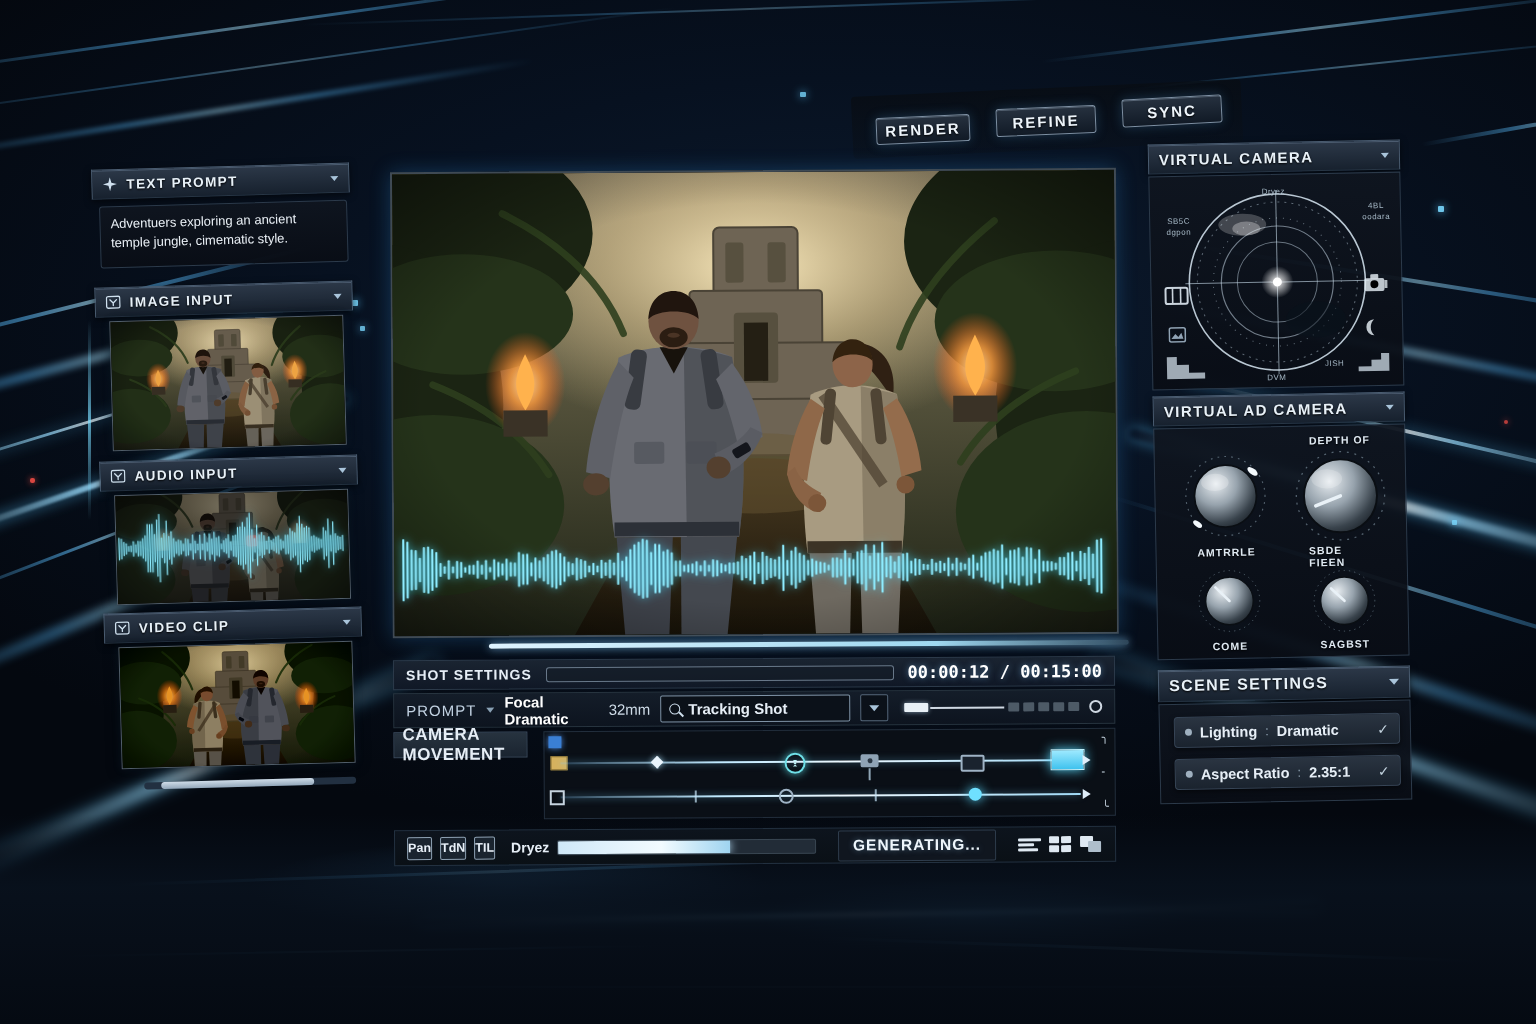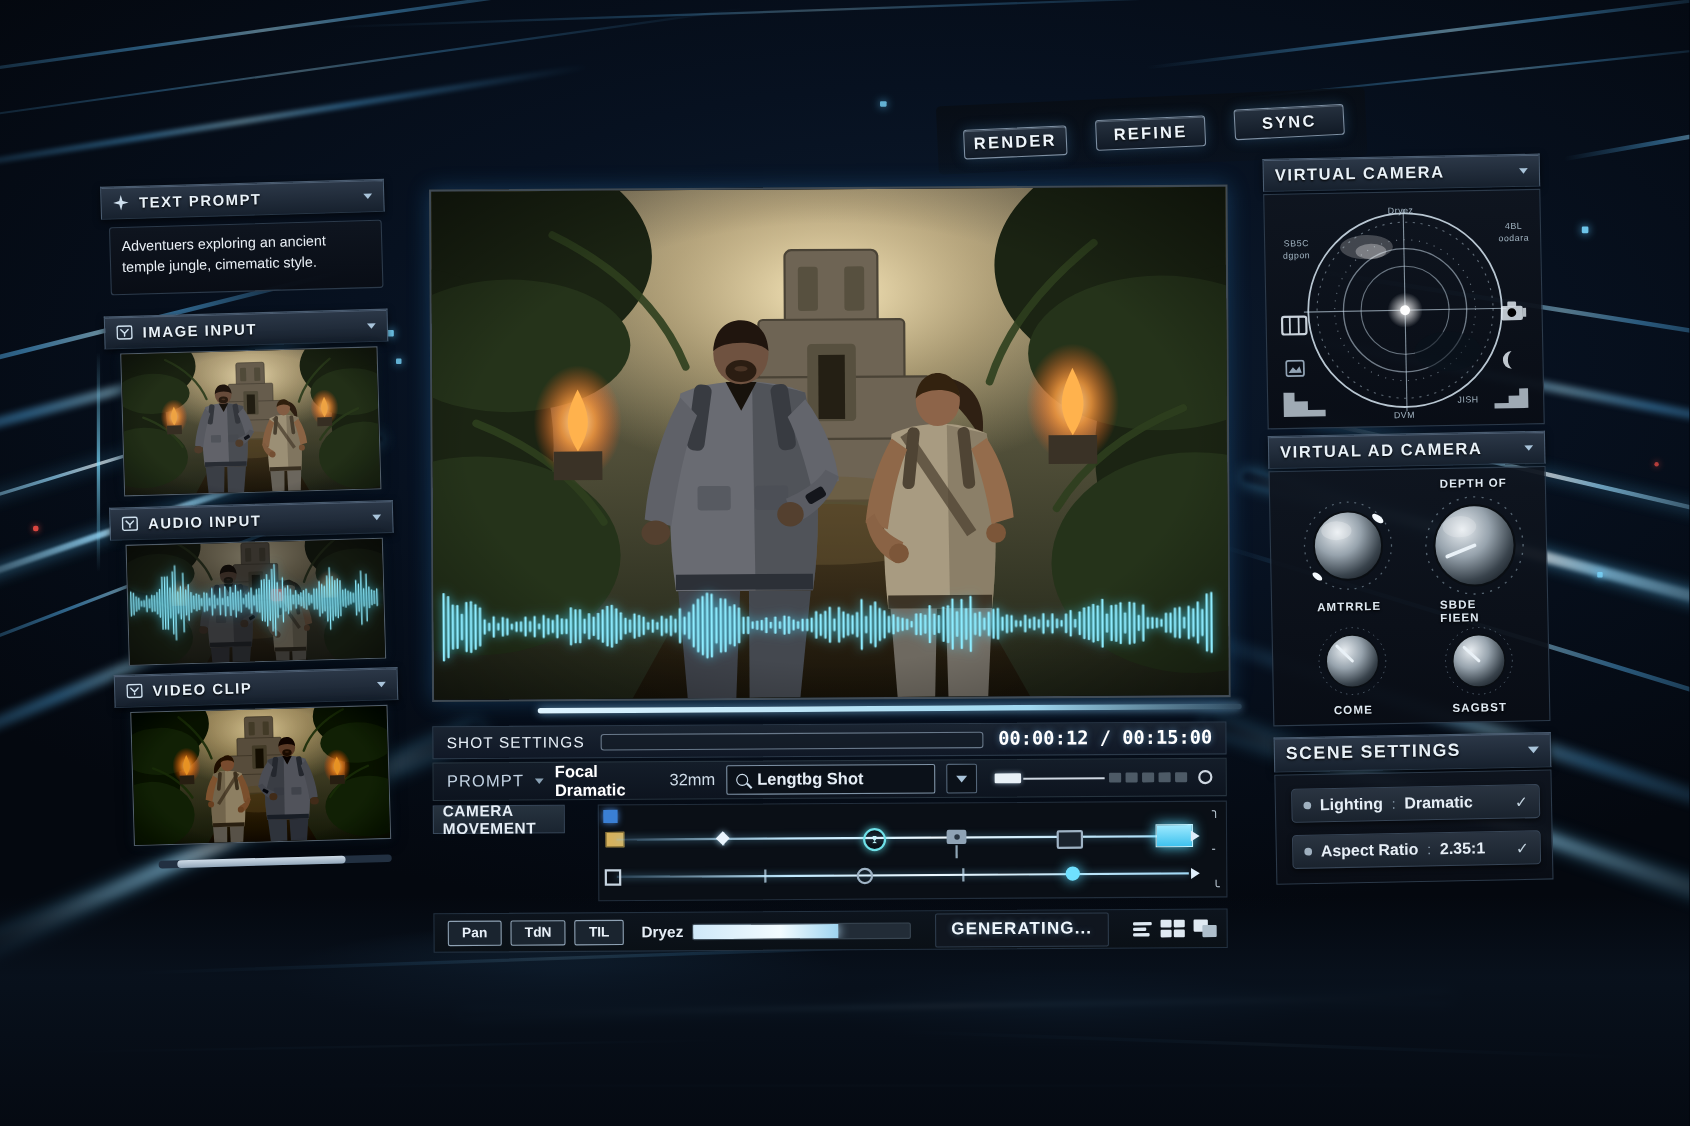--- a/index.html
+++ b/index.html
@@ -64,22 +64,22 @@
     background:#0b1119;border:1.5px solid #7f93a6;border-radius:2px;}
   .mag{width:9px;height:9px;border:1.8px solid #cfe0ee;border-radius:50%;position:relative;flex:none;}
   .mag::after{content:'';position:absolute;width:6px;height:1.8px;background:#cfe0ee;transform:rotate(45deg);right:-5px;bottom:-2px;}
   #shot-dd{width:30px;height:25px;display:flex;align-items:center;justify-content:center;background:#0b1119;border:1.5px solid #55677a;border-radius:2px;}
   #cam-slider{display:flex;align-items:center;gap:2px;margin-left:6px;}
   #cam-slider .handle{width:24px;height:9px;background:#e8f0f6;border-radius:1px;box-shadow:0 0 5px rgba(200,230,255,.6);}
   #cam-slider .track{width:74px;height:2px;background:#cfd8e2;}
   #cam-slider .seg{width:11px;height:9px;background:#4d5a66;margin-left:2px;border-radius:1px;}
   #cam-slider .knob-o{width:9px;height:9px;border:2px solid #cfd8e2;border-radius:50%;margin-left:8px;}
   #row-move{top:570px;width:722px;height:88px;}
-  #cm-hdr{position:absolute;left:0;top:0;width:120px;height:26px;display:flex;align-items:center;padding:0 8px;box-sizing:border-box;
-    background:linear-gradient(180deg,#27333f,#1a2430);border:1px solid #3a4a5c;font-weight:bold;font-size:14px;letter-spacing:.5px;}
+  #cm-hdr{position:absolute;left:0;top:0;width:134px;height:26px;display:flex;align-items:center;padding:0 8px;box-sizing:border-box;
+    background:linear-gradient(180deg,#27333f,#1a2430);border:1px solid #3a4a5c;font-weight:bold;font-size:17px;letter-spacing:.5px;}
   #cm-sub{position:absolute;left:0;top:28px;width:134px;height:58px;background:#0d141d;border:1px solid #27343f;box-sizing:border-box;
     display:flex;align-items:center;gap:7px;padding:0 8px;font-size:11.5px;color:#d6e0ea;}
   .lock{width:10px;height:8px;background:#cfd8e2;border-radius:2px;position:relative;flex:none;margin-top:4px;}
   .lock::before{content:'';position:absolute;top:-5px;left:1.5px;width:5px;height:4px;border:1.6px solid #cfd8e2;border-bottom:none;border-radius:3px 3px 0 0;}
   #timeline{position:absolute;left:150px;top:0;width:572px;height:88px;background:#0a0f16;border:1px solid #222e3c;box-sizing:border-box;}
   .tl-line{position:absolute;left:16px;right:34px;height:2px;
     background:linear-gradient(90deg,rgba(120,200,255,.25),#bfe9ff 30%,#ecf8ff 55%,#9fd8f5);box-shadow:0 0 7px rgba(120,210,255,.55);}
   .tl-tick{position:absolute;width:1.5px;height:12px;background:rgba(200,230,250,.7);}
   .tl-arrow{position:absolute;width:0;height:0;border-top:5px solid transparent;border-bottom:5px solid transparent;border-left:8px solid #dfeefa;}
   .kf{position:absolute;}
@@ -91,21 +91,21 @@
   .kf-cam{width:18px;height:13px;background:#8fa3b5;border-radius:2px;display:flex;align-items:center;justify-content:center;}
   .kf-cam i{width:5px;height:5px;border-radius:50%;background:#2a3razz4;background:#2a3744;display:block;}
   .kf-film{width:20px;height:13px;border:2px solid #9fb3c5;border-radius:2px;background:#1a232e;}
   .kf-cyanrect{width:32px;height:19px;background:linear-gradient(180deg,#9feaff,#3fc2ee);box-shadow:0 0 12px rgba(90,220,255,.95);border:1px solid #bff2ff;}
   .kf-sqout{width:11px;height:11px;border:2px solid #c6d4e0;background:transparent;}
   .kf-ringsm{width:11px;height:11px;border:2px solid #9fb3c5;border-radius:50%;}
   .kf-cyandot{width:13px;height:13px;border-radius:50%;background:#6fe0ff;box-shadow:0 0 12px rgba(90,220,255,1);}
   .brk{position:absolute;color:#c6d4e0;font-size:11px;font-family:"DejaVu Sans Mono",monospace;}
   #row-trans{top:668px;width:722px;height:36px;display:flex;align-items:center;gap:8px;padding:0 12px;
     background:linear-gradient(180deg,#0d141d,#0a1016);border:1px solid #233140;}
-  .sbtn{height:23px;padding:0 12px;display:flex;align-items:center;justify-content:center;
+  .sbtn{height:23px;padding:0 0;display:flex;align-items:center;justify-content:center;
     background:#1a242f;border:1.5px solid #8fa2b4;border-radius:2px;font-size:12.5px;font-weight:bold;color:#e8f0f8;}
   #gen-progress{width:268px;height:13px;background:#222c37;border-radius:2px;overflow:hidden;border:1px solid #39novas46;border:1px solid #394652;}
   #gen-progress i{display:block;height:100%;width:67%;background:linear-gradient(90deg,#cfe8f8,#f2fbff 60%,#9fd4f0);box-shadow:0 0 10px rgba(190,230,255,.9);}
   #gen-box{margin-left:14px;height:29px;padding:0 14px;display:flex;align-items:center;background:#10161f;border:1px solid #2e3c4c;border-radius:2px;
     font-weight:bold;font-size:15.5px;letter-spacing:1px;color:#eef6fc;text-shadow:0 0 6px rgba(150,210,255,.4);}
   .ic{width:24px;height:17px;position:relative;}
   .ic-lines i{display:block;height:3px;background:#dfe9f2;margin:2px 0;border-radius:1px;}
   .ic-grid{display:grid;grid-template-columns:10px 10px;grid-template-rows:7px 7px;gap:2px;}
   .ic-grid i{background:#dfe9f2;border-radius:1px;}
   .ic-layers i{position:absolute;width:13px;height:11px;background:#dfe9f2;border-radius:1px;}
@@ -633,33 +633,33 @@
             <rect x="685.5" y="22.7" width="2.1" height="38.6" rx="1"></rect>
             <rect x="689.6" y="29.6" width="2.1" height="24.9" rx="1"></rect>
             <rect x="693.7" y="15.4" width="2.1" height="53.2" rx="1"></rect>
             <rect x="697.9" y="14.2" width="2.1" height="55.6" rx="1"></rect>
           </g>
         </svg>
     </div>
     <div id="pv-progress"></div>
 
     <div id="row-shot" class="ctrl">
-      <span style="font-size:14px;font-weight:normal;letter-spacing:1px;">SHOT SETTINGS</span>
+      <span style="font-size:14px;font-weight:bold;letter-spacing:1px;">SHOT SETTINGS</span>
       <div id="shot-bar"></div>
       <span id="timecode">00:00:12 / 00:15:00</span>
     </div>
 
     <div id="row-cam" class="ctrl">
       <span class="lbl" style="color:#c2d2e2;letter-spacing:1px;">PROMPT</span>
       <i class="tri-down sm" style="opacity:.8;"></i>
       <span class="lbl" style="font-weight:bold;color:#fff;">Focal Dramatic</span>
       <span class="lbl" style="color:#cfdce8;">32mm</span>
       <div id="search-box">
         <i class="mag"></i>
-        <span style="font-size:15px;font-weight:bold;">Lengtbg Shot</span>
+        <span style="font-size:15px;font-weight:bold;">Tracking Shot</span>
       </div>
       <div id="shot-dd">
           <i class="tri-down"></i>
         </div>
       <div id="cam-slider">
         <i class="handle"></i>
         <i class="track"></i>
         <i class="seg"></i>
           <i class="seg"></i>
           <i class="seg"></i>

